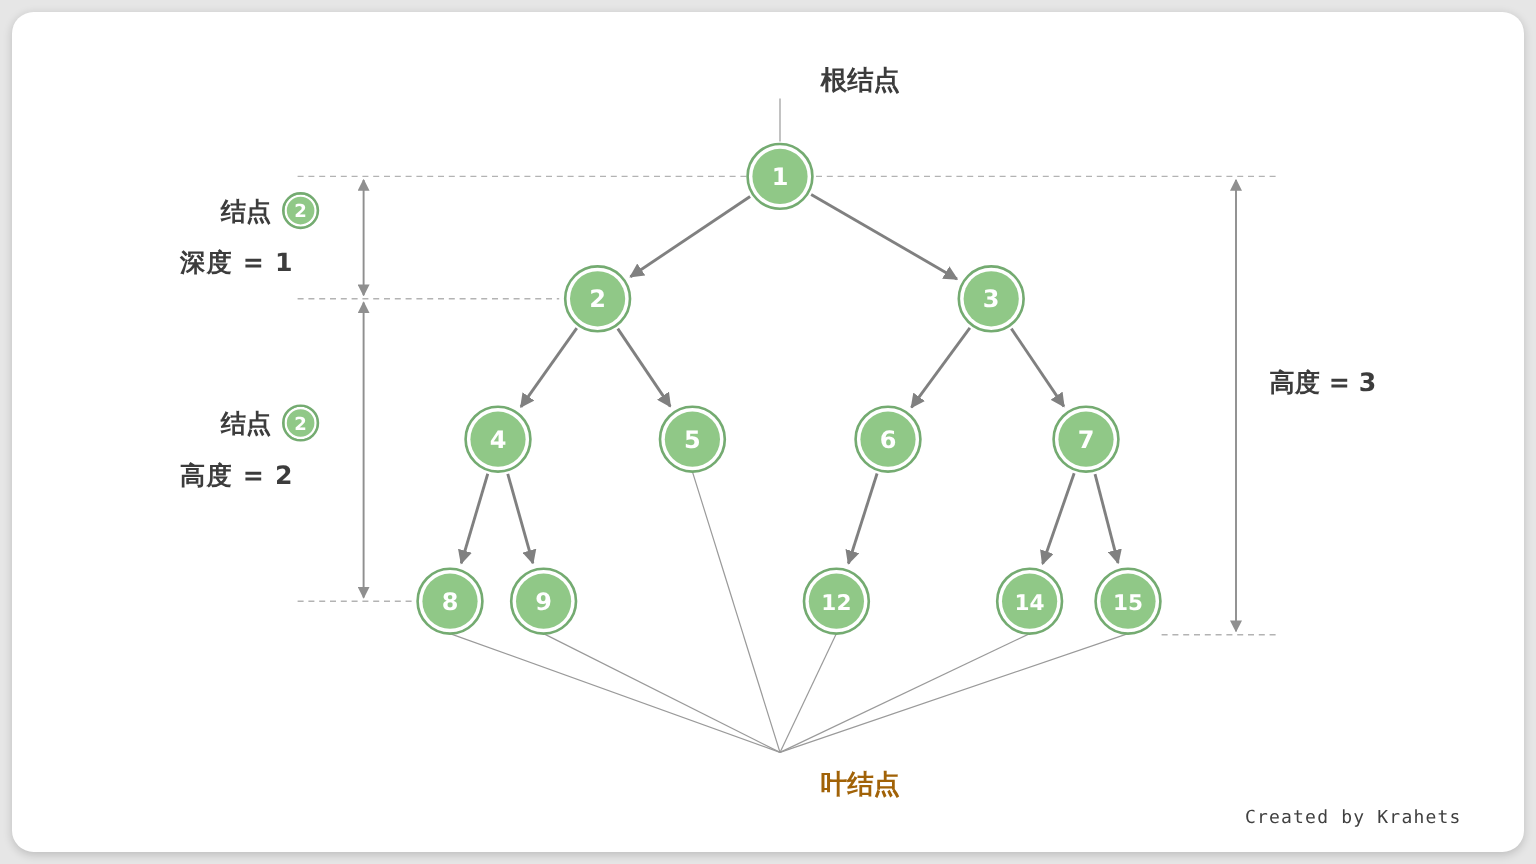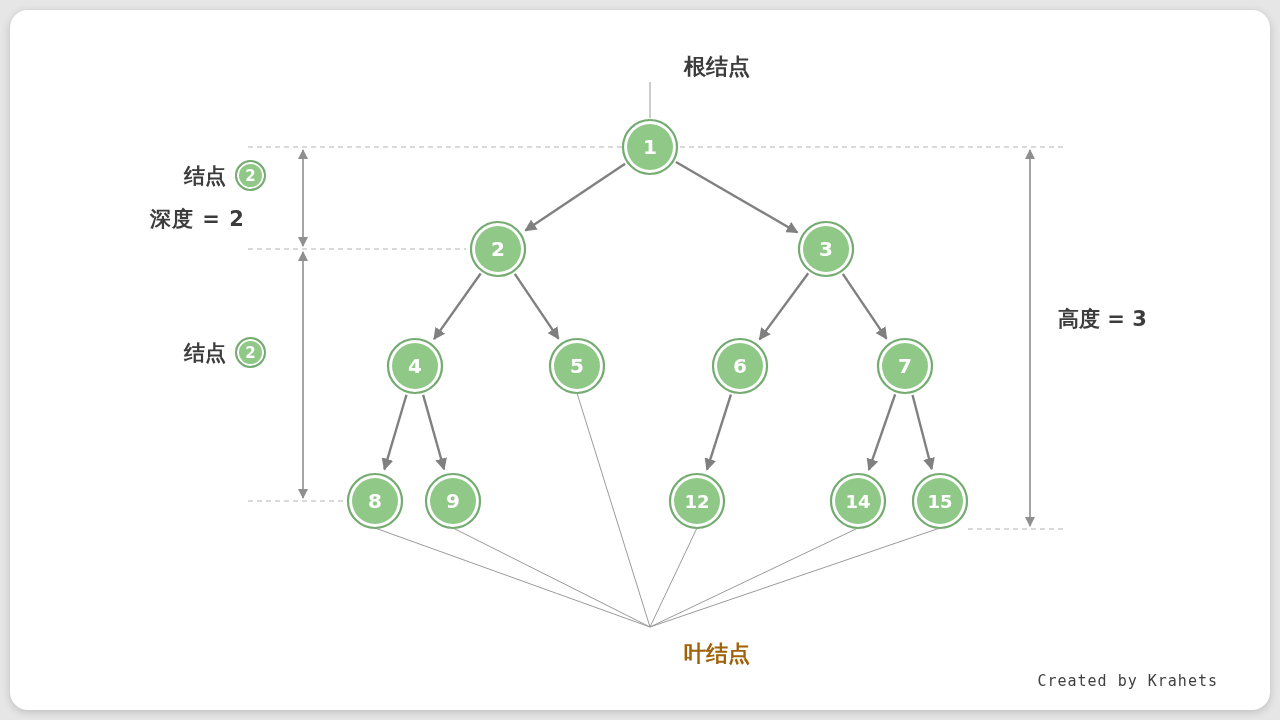--- a/index.html
+++ b/index.html
@@ -155,28 +155,29 @@
         </g>
       </svg>
 
     <div class="toplabel">根结点</div>
 
     <div class="annot annot-left-top">
       <div class="line1">
         <span>结点</span>
         <span class="badge">2</span>
       </div>
-      <div class="line2">深度 = 2</div>
+      <div class="line2">深度 = 1</div>
     </div>
 
     <div class="annot annot-left-bottom">
       <div class="line1">
         <span>结点</span>
         <span class="badge">2</span>
       </div>
+      <div class="line2">高度 = 2</div>
     </div>
 
     <div class="annot annot-right">
       <div class="rline">高度 = 3</div>
     </div>
 
     <div class="leaflabel">叶结点</div>
 
     <div class="watermark">Created by Krahets</div>
   </div>

